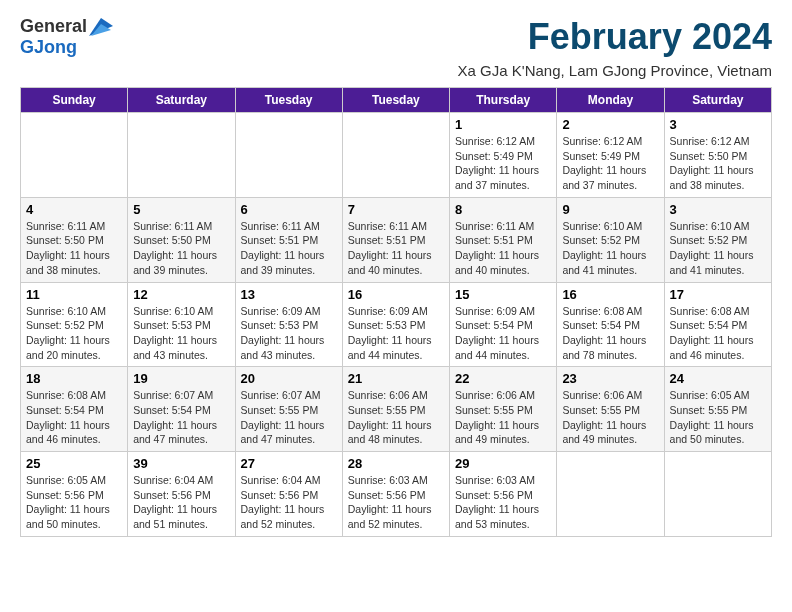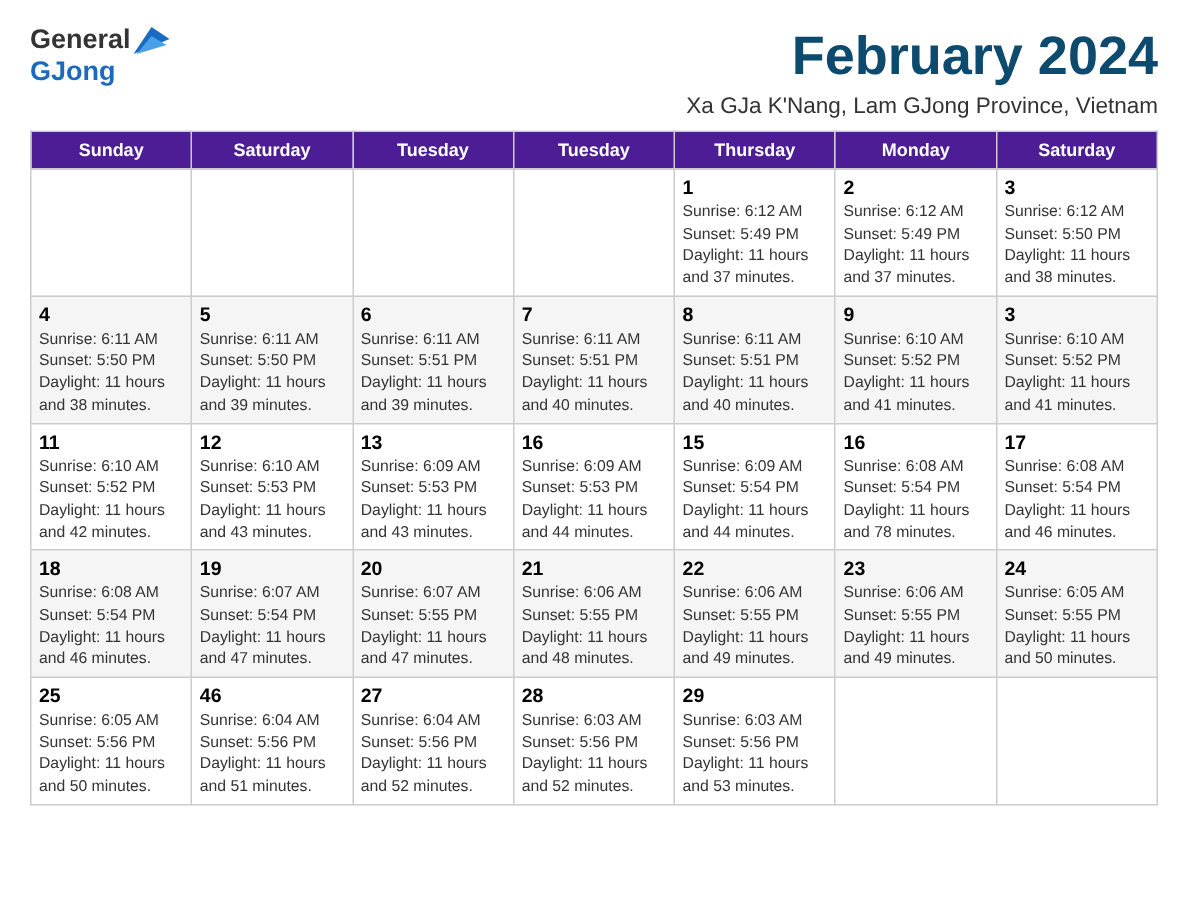--- a/index.html
+++ b/index.html
@@ -212,21 +212,21 @@
               <div>Daylight: 11 hours and 41 minutes.</div>
             </div>
           </td>
         </tr>
         <tr>
           <td>
             <span class="day-num">11</span>
             <div class="day-info">
               <div>Sunrise: 6:10 AM</div>
               <div>Sunset: 5:52 PM</div>
-              <div>Daylight: 11 hours and 42 minutes.</div>
+              <div>Daylight: 11 hours and 20 minutes.</div>
             </div>
           </td>
           <td>
             <span class="day-num">12</span>
             <div class="day-info">
               <div>Sunrise: 6:10 AM</div>
               <div>Sunset: 5:53 PM</div>
               <div>Daylight: 11 hours and 43 minutes.</div>
             </div>
           </td>
@@ -332,21 +332,21 @@
         <tr>
           <td>
             <span class="day-num">25</span>
             <div class="day-info">
               <div>Sunrise: 6:05 AM</div>
               <div>Sunset: 5:56 PM</div>
               <div>Daylight: 11 hours and 50 minutes.</div>
             </div>
           </td>
           <td>
-            <span class="day-num">46</span>
+            <span class="day-num">39</span>
             <div class="day-info">
               <div>Sunrise: 6:04 AM</div>
               <div>Sunset: 5:56 PM</div>
               <div>Daylight: 11 hours and 51 minutes.</div>
             </div>
           </td>
           <td>
             <span class="day-num">27</span>
             <div class="day-info">
               <div>Sunrise: 6:04 AM</div>

